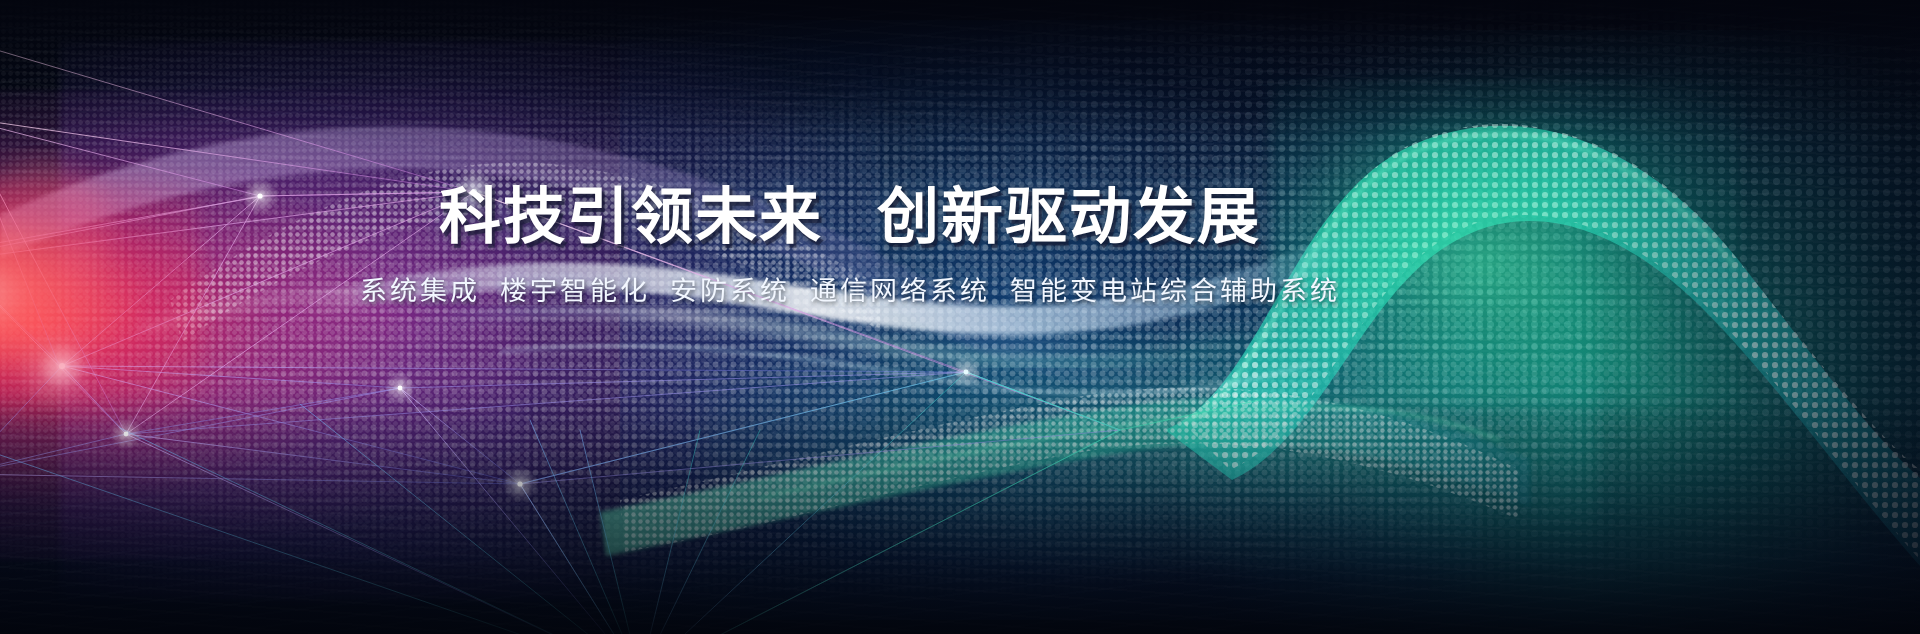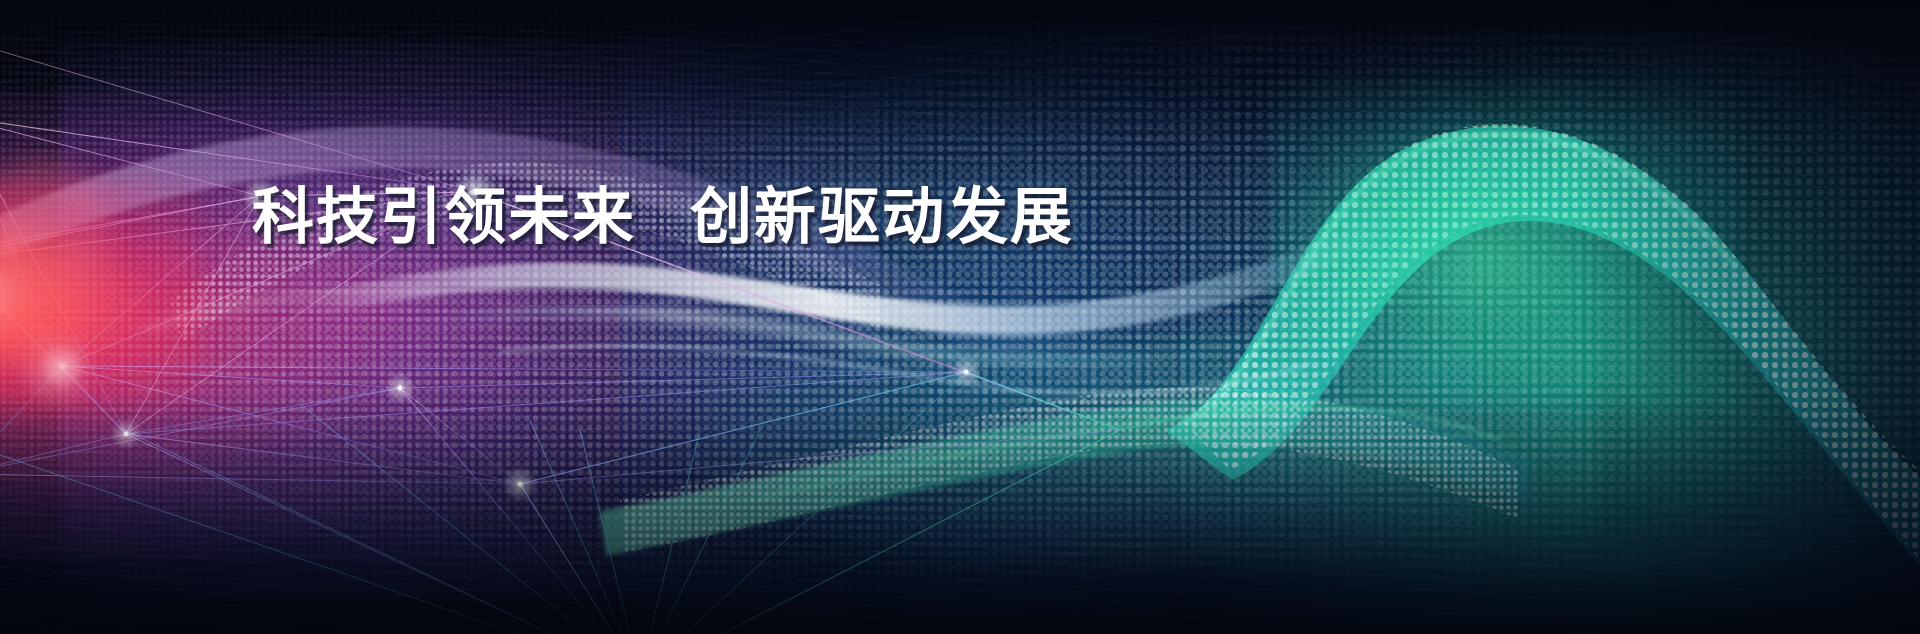--- a/index.html
+++ b/index.html
@@ -167,23 +167,24 @@
     mix-blend-mode:screen;
     opacity:.5;
   }
 
   
   .art{position:absolute;inset:0;}
 
   
   .copy{
     position:absolute;
-    left:252px;
+    left:270px;
     top:186px;
     width:1160px;
+    text-align:center;
   }
   .headline{
     margin:0;
     font-size:62px;
     line-height:1.0;
     font-weight:700;
     color:#ffffff;
     letter-spacing:2px;
     white-space:nowrap;
     text-shadow:
@@ -451,15 +452,16 @@
     </g>
   </svg>
 
   <div class="glow-red-hot"></div>
   <div class="glow-green-crest"></div>
   <div class="layer vignette"></div>
 
   <div class="copy">
     <h1 class="headline"><span>科技引领未来</span><span class="gap"></span><span>创新驱动发展</span></h1>
 
+    <p class="subline"><span>系统集成</span><span class="sep"></span><span>楼宇智能化</span><span class="sep"></span><span>安防系统</span><span class="sep"></span><span>通信网络系统</span><span class="sep"></span><span>智能变电站综合辅助系统</span></p>
   </div>
 
 </div>
 
 </body></html>

